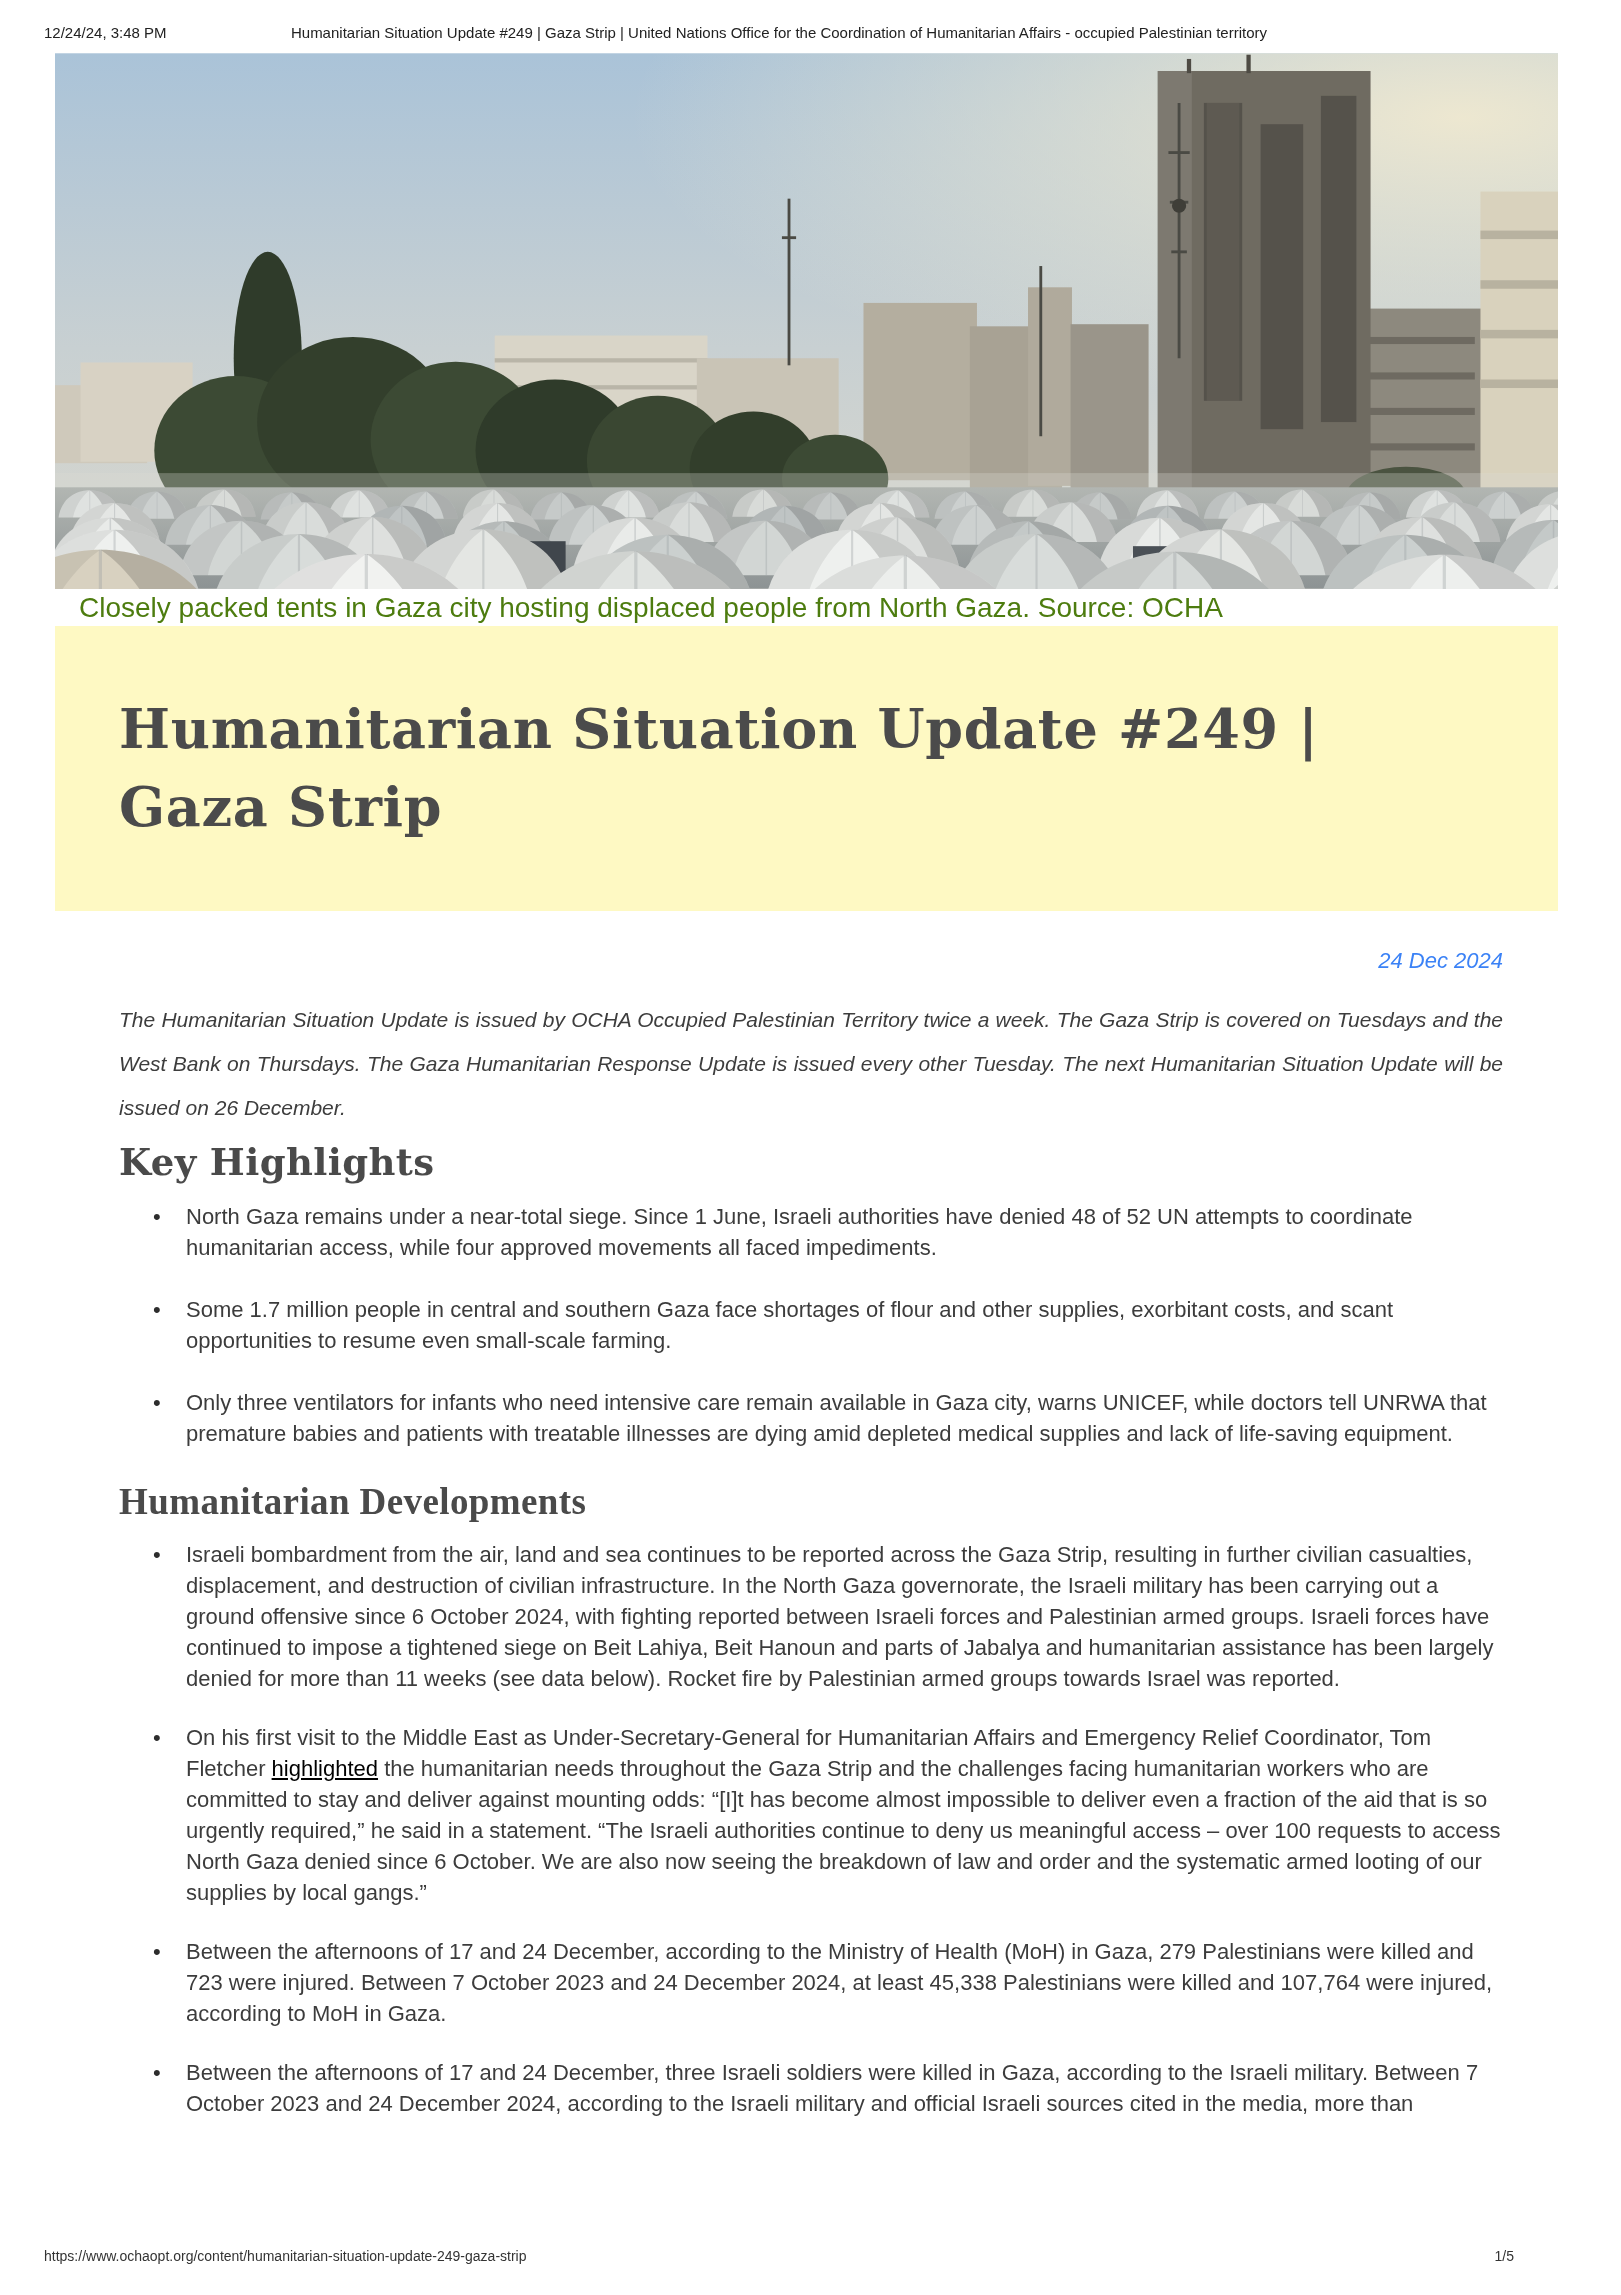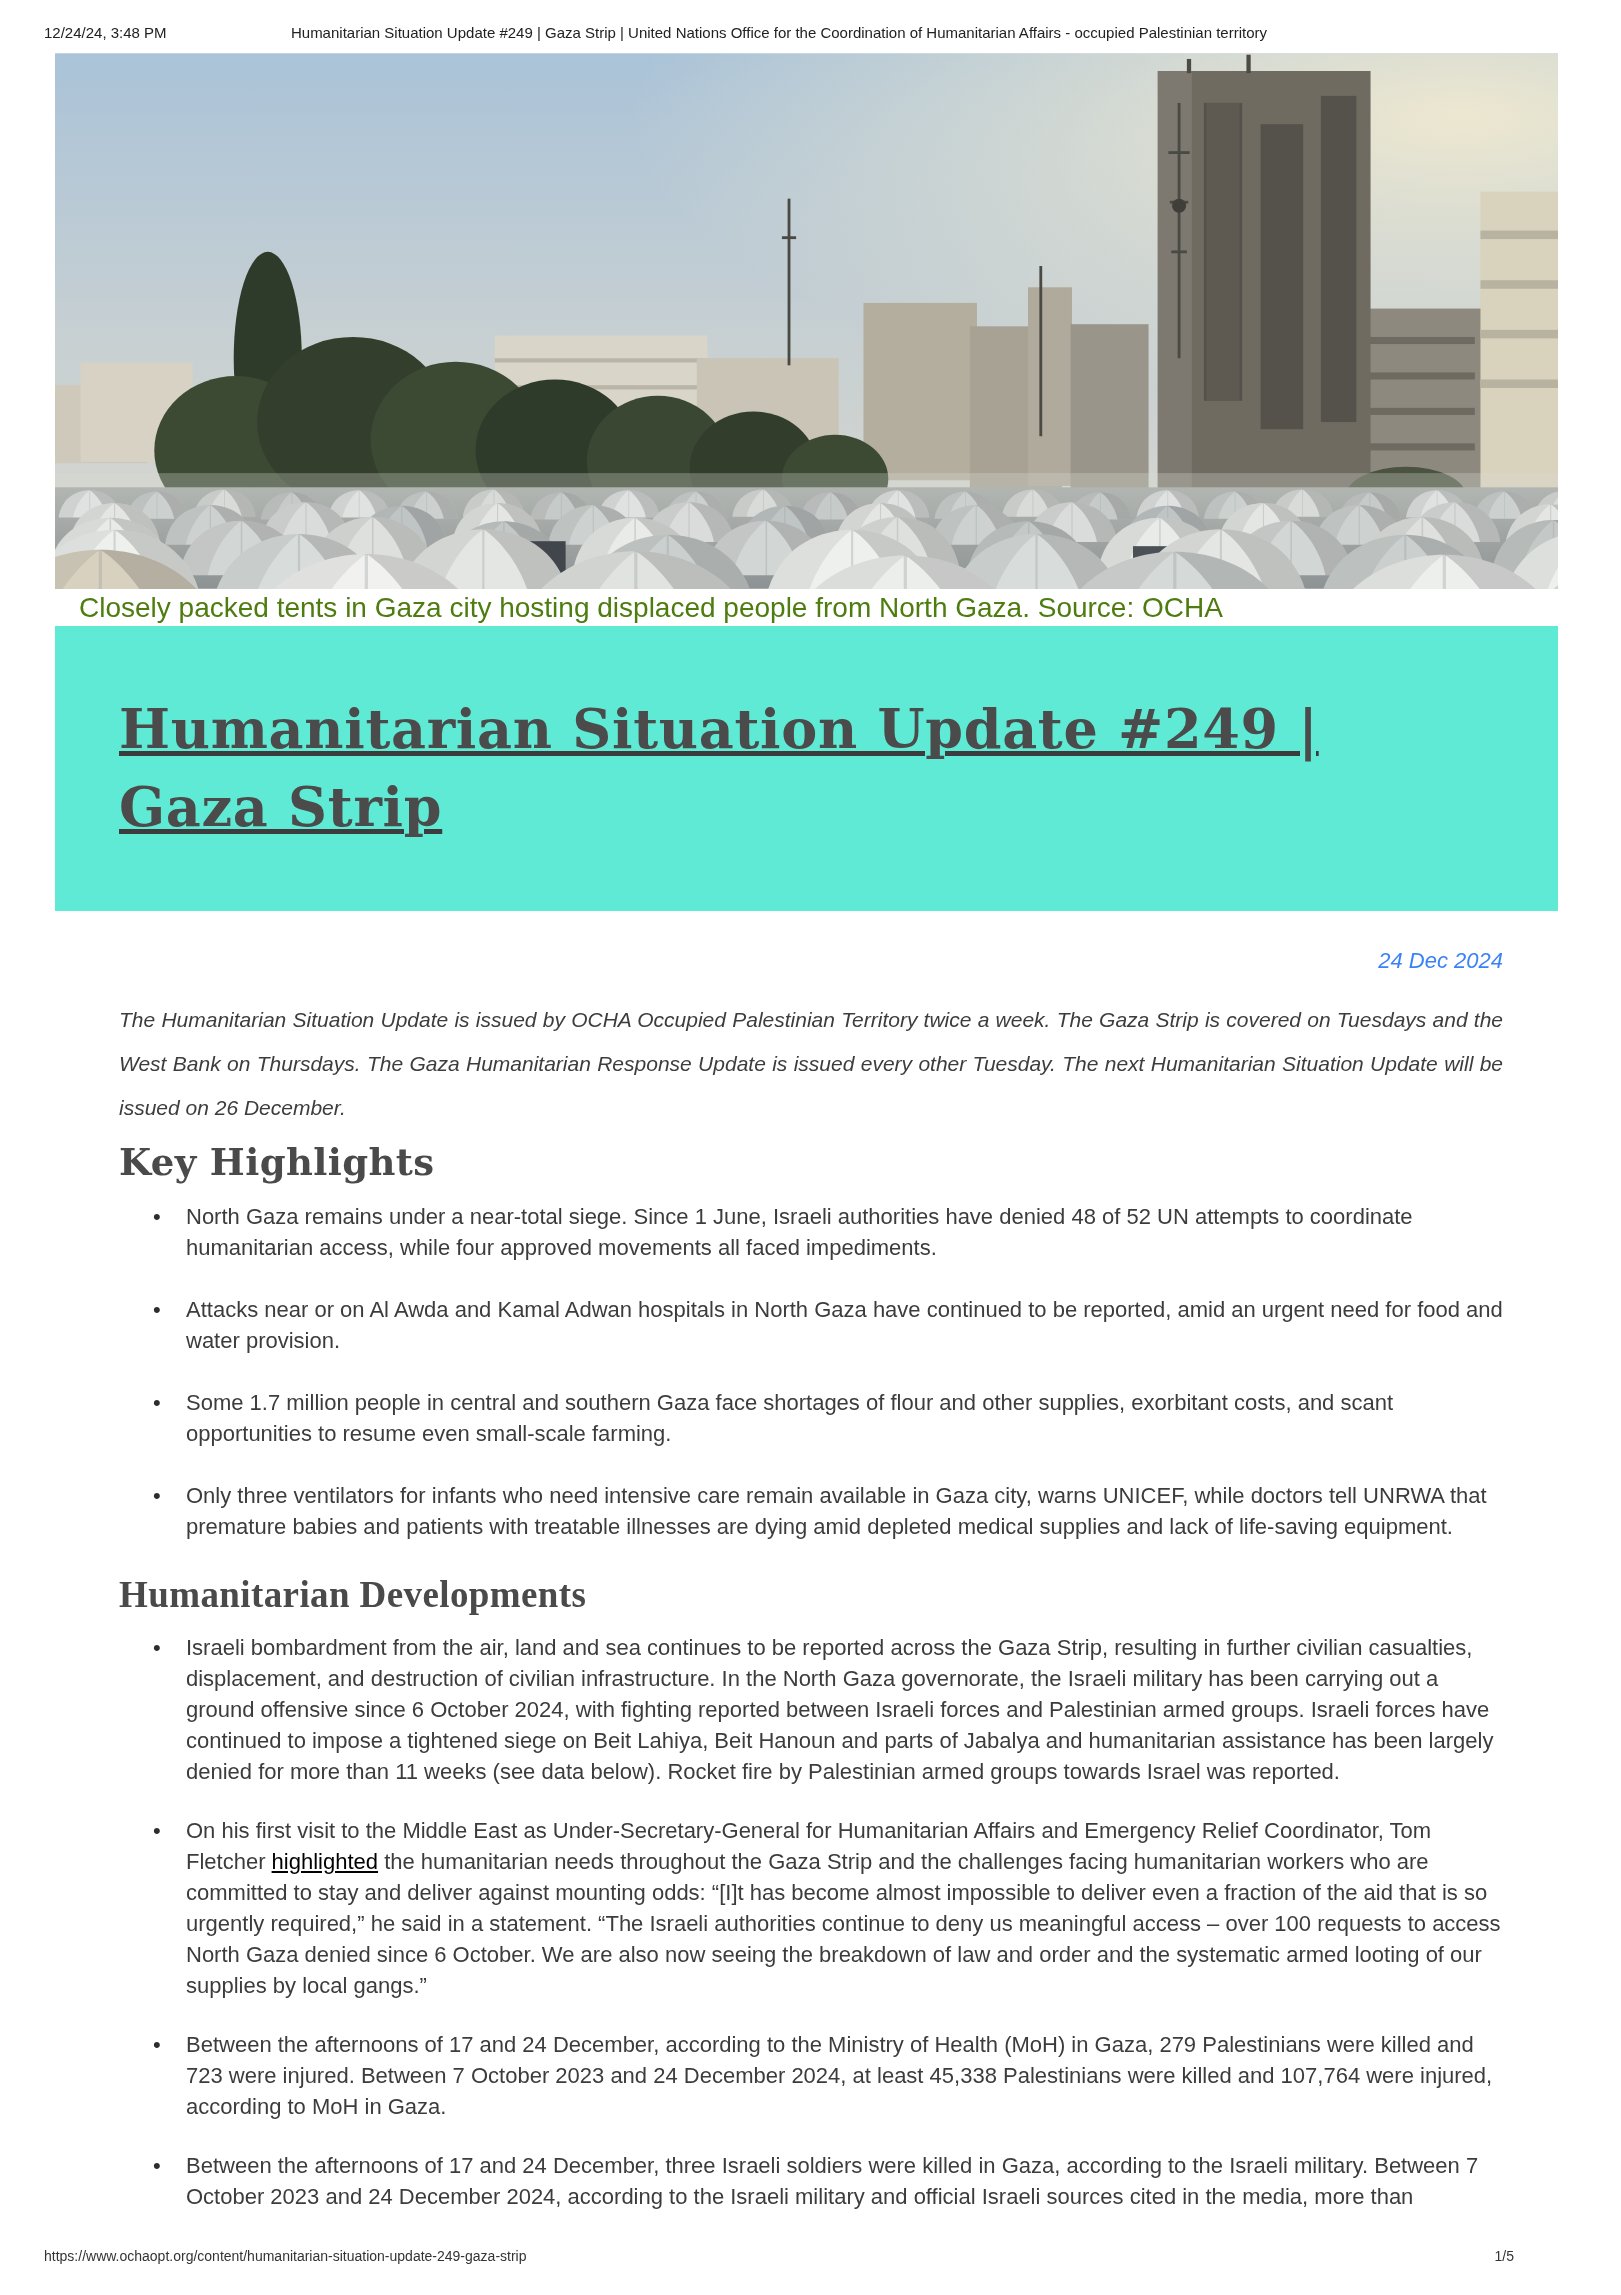--- a/index.html
+++ b/index.html
@@ -17,21 +17,21 @@
   
   .main { position:absolute; left:55px; top:53px; width:1512px; }
   
   .photo-wrap { width:1512px; height:536px; overflow:hidden; }
   .photo-wrap svg { display:block; }
   .caption {
     margin:5.7px 0 0 24px; font-size:28px; line-height:25.5px; color:#4d7c0f;
   }
   
   .title-block {
-    margin-top:5.7px; background:#5eead4; padding:64px 64px 65px 64px;text-decoration:underline;
+    margin-top:5.7px; background:#fef9c3; padding:64px 64px 65px 64px;
   }
   .title-block h1 {
     font-family:"DejaVu Serif", serif; font-weight:700;
     font-size:54px; line-height:78px; color:#4b4b4b; letter-spacing:0.7px;
   }
   .title-block h1 span { display:block; }
   
   .text-col { margin:0 64px; }
   .date-row { margin-top:37px; text-align:right; }
   .date-row span { font-style:italic; font-size:22px; color:#3b82f6; }
@@ -270,21 +270,20 @@
     <div class="text-col">
       <div class="date-row">
         <span>24 Dec 2024</span>
       </div>
 
       <p class="intro">The Humanitarian Situation Update is issued by OCHA Occupied Palestinian Territory twice a week. The Gaza Strip is covered on Tuesdays and the West Bank on Thursdays. The Gaza Humanitarian Response Update is issued every other Tuesday. The next Humanitarian Situation Update will be issued on 26 December.</p>
 
       <h2 class="section kh">Key Highlights</h2>
       <ul class="bullets">
         <li>North Gaza remains under a near-total siege. Since 1 June, Israeli authorities have denied 48 of 52 UN attempts to coordinate humanitarian access, while four approved movements all faced impediments.</li>
-        <li>Attacks near or on Al Awda and Kamal Adwan hospitals in North Gaza have continued to be reported, amid an urgent need for food and water provision.</li>
         <li>Some 1.7 million people in central and southern Gaza face shortages of flour and other supplies, exorbitant costs, and scant opportunities to resume even small-scale farming.</li>
         <li>Only three ventilators for infants who need intensive care remain available in Gaza city, warns UNICEF, while doctors tell UNRWA that premature babies and patients with treatable illnesses are dying amid depleted medical supplies and lack of life-saving equipment.</li>
       </ul>
 
       <h2 class="section hd">Humanitarian Developments</h2>
       <ul class="bullets tight">
         <li>Israeli bombardment from the air, land and sea continues to be reported across the Gaza Strip, resulting in further civilian casualties, displacement, and destruction of civilian infrastructure. In the North Gaza governorate, the Israeli military has been carrying out a ground offensive since 6 October 2024, with fighting reported between Israeli forces and Palestinian armed groups. Israeli forces have continued to impose a tightened siege on Beit Lahiya, Beit Hanoun and parts of Jabalya and humanitarian assistance has been largely denied for more than 11 weeks (see data below). Rocket fire by Palestinian armed groups towards Israel was reported.</li>
         <li><span>On his first visit to the Middle East as Under-Secretary-General for Humanitarian Affairs and Emergency Relief Coordinator, Tom Fletcher </span><a class="inline-link">highlighted</a><span> the humanitarian needs throughout the Gaza Strip and the challenges facing humanitarian workers who are committed to stay and deliver against mounting odds: “[I]t has become almost impossible to deliver even a fraction of the aid that is so urgently required,” he said in a statement. “The Israeli authorities continue to deny us meaningful access – over 100 requests to access North Gaza denied since 6 October. We are also now seeing the breakdown of law and order and the systematic armed looting of our supplies by local gangs.”</span></li>
         <li>Between the afternoons of 17 and 24 December, according to the Ministry of Health (MoH) in Gaza, 279 Palestinians were killed and 723 were injured. Between 7 October 2023 and 24 December 2024, at least 45,338 Palestinians were killed and 107,764 were injured, according to MoH in Gaza.</li>
         <li>Between the afternoons of 17 and 24 December, three Israeli soldiers were killed in Gaza, according to the Israeli military. Between 7 October 2023 and 24 December 2024, according to the Israeli military and official Israeli sources cited in the media, more than</li>

